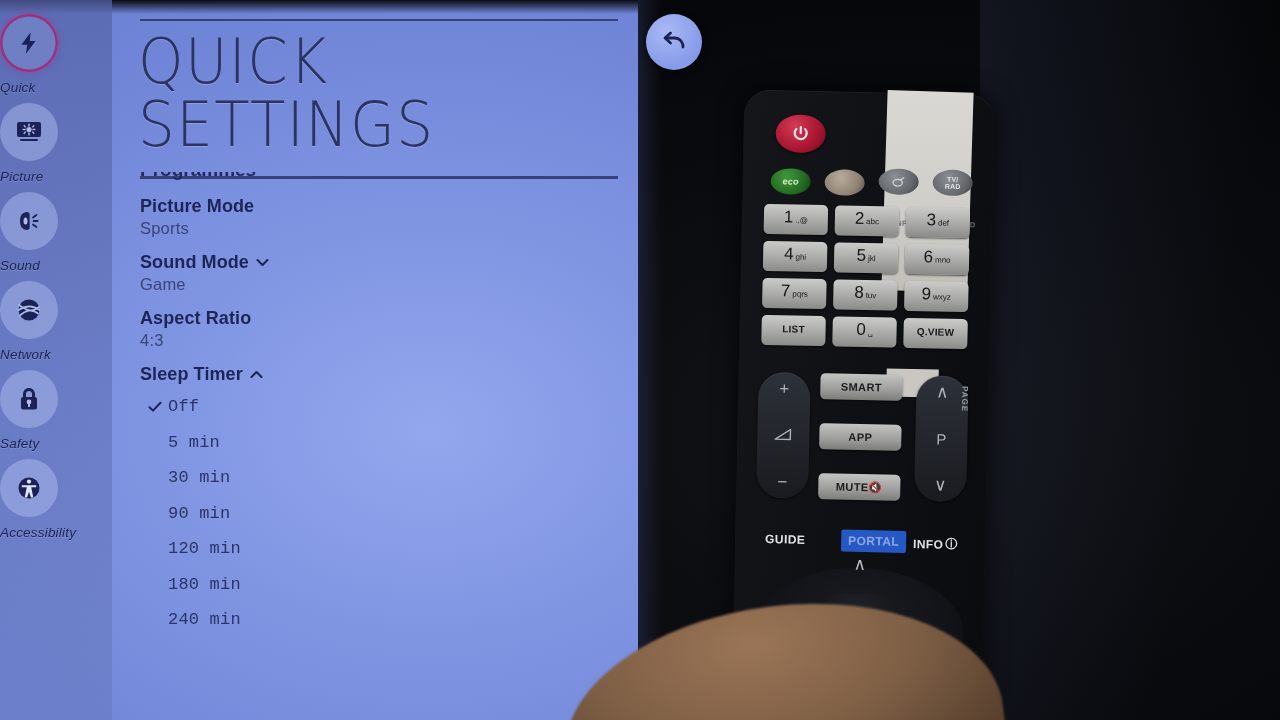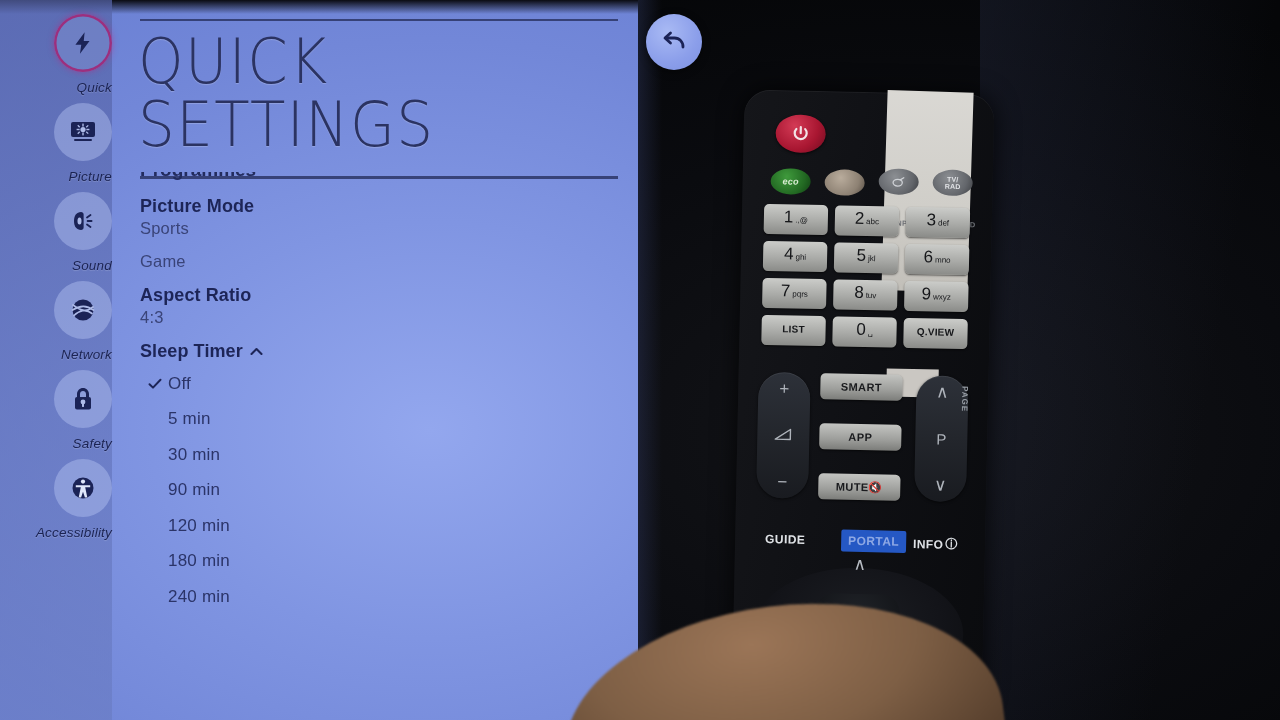--- a/index.html
+++ b/index.html
@@ -37,21 +37,21 @@
     background:linear-gradient(180deg,#0a0b12 0%, rgba(110,130,210,0) 100%);
   }
 
   
   .sidebar{
     position:absolute; left:0; top:0; width:112px; height:720px;
     background:linear-gradient(180deg, rgba(86,100,168,.72) 0%, rgba(96,112,182,.62) 55%, rgba(104,122,192,.58) 100%);
     display:flex; flex-direction:column; align-items:center;
     padding-top:14px;
   }
-  .side-item{ width:112px; display:flex; flex-direction:column; align-items:flex-end; margin-bottom:8px; }
+  .side-item{ width:112px; display:flex; flex-direction:column; align-items:flex-start; margin-bottom:8px; }
   .side-disc{
     width:58px; height:58px; border-radius:50%;
     background:rgba(186,201,245,.42);
     display:flex; align-items:center; justify-content:center;
     position:relative;
   }
   .side-item.active .side-disc{
     background:rgba(150,168,230,.30);
     box-shadow:0 0 0 2.5px #9c2f7e inset, 0 0 6px rgba(180,40,130,.55);
   }
@@ -101,21 +101,21 @@
   }
   .setting-value{
     font-size:16.5px; color:#3a4478; margin-top:2px; letter-spacing:.2px;
   }
   .chev{ display:inline-block; width:13px; height:9px; }
   .chev svg{ display:block; }
 
   .options{ margin-top:4px; }
   .opt{
     position:relative; height:35.5px; display:flex; align-items:center;
-    padding-left:28px; font-size:17px; color:#2b3468; letter-spacing:.2px;
+    padding-left:28px; font-size:17px; color:#2b3468; letter-spacing:.2px;font-family:Liberation Mono, monospace;
   }
   .opt .tick{
     position:absolute; left:7px; width:16px; height:16px;
     display:flex; align-items:center; justify-content:center;
   }
   .opt.selected{
     background:linear-gradient(90deg,#8d0d57 0%, #a61170 48%, #8f1060 100%);
     color:#f0e4ef; width:444px; margin-left:-1px;
     box-shadow:0 1px 3px rgba(0,0,0,.28);
   }
@@ -369,20 +369,28 @@
       </div>
 
       <div class="list">
 
         <div class="setting">
           <div class="setting-name">Picture Mode</div>
           <div class="setting-value">Sports</div>
         </div>
 
         <div class="setting">
+          <div class="setting-name">
+            <span>Sound Mode</span>
+            <span class="chev">
+              <svg width="13" height="9" viewBox="0 0 13 9">
+                  <path d="M1.5 2 L6.5 7 L11.5 2" stroke="#1d2557" stroke-width="2.1" fill="none" stroke-linecap="round" stroke-linejoin="round"></path>
+                </svg>
+            </span>
+          </div>
           <div class="setting-value">Game</div>
         </div>
 
         <div class="setting">
           <div class="setting-name">Aspect Ratio</div>
           <div class="setting-value">4:3</div>
         </div>
 
         <div class="setting">
           <div class="setting-name">

